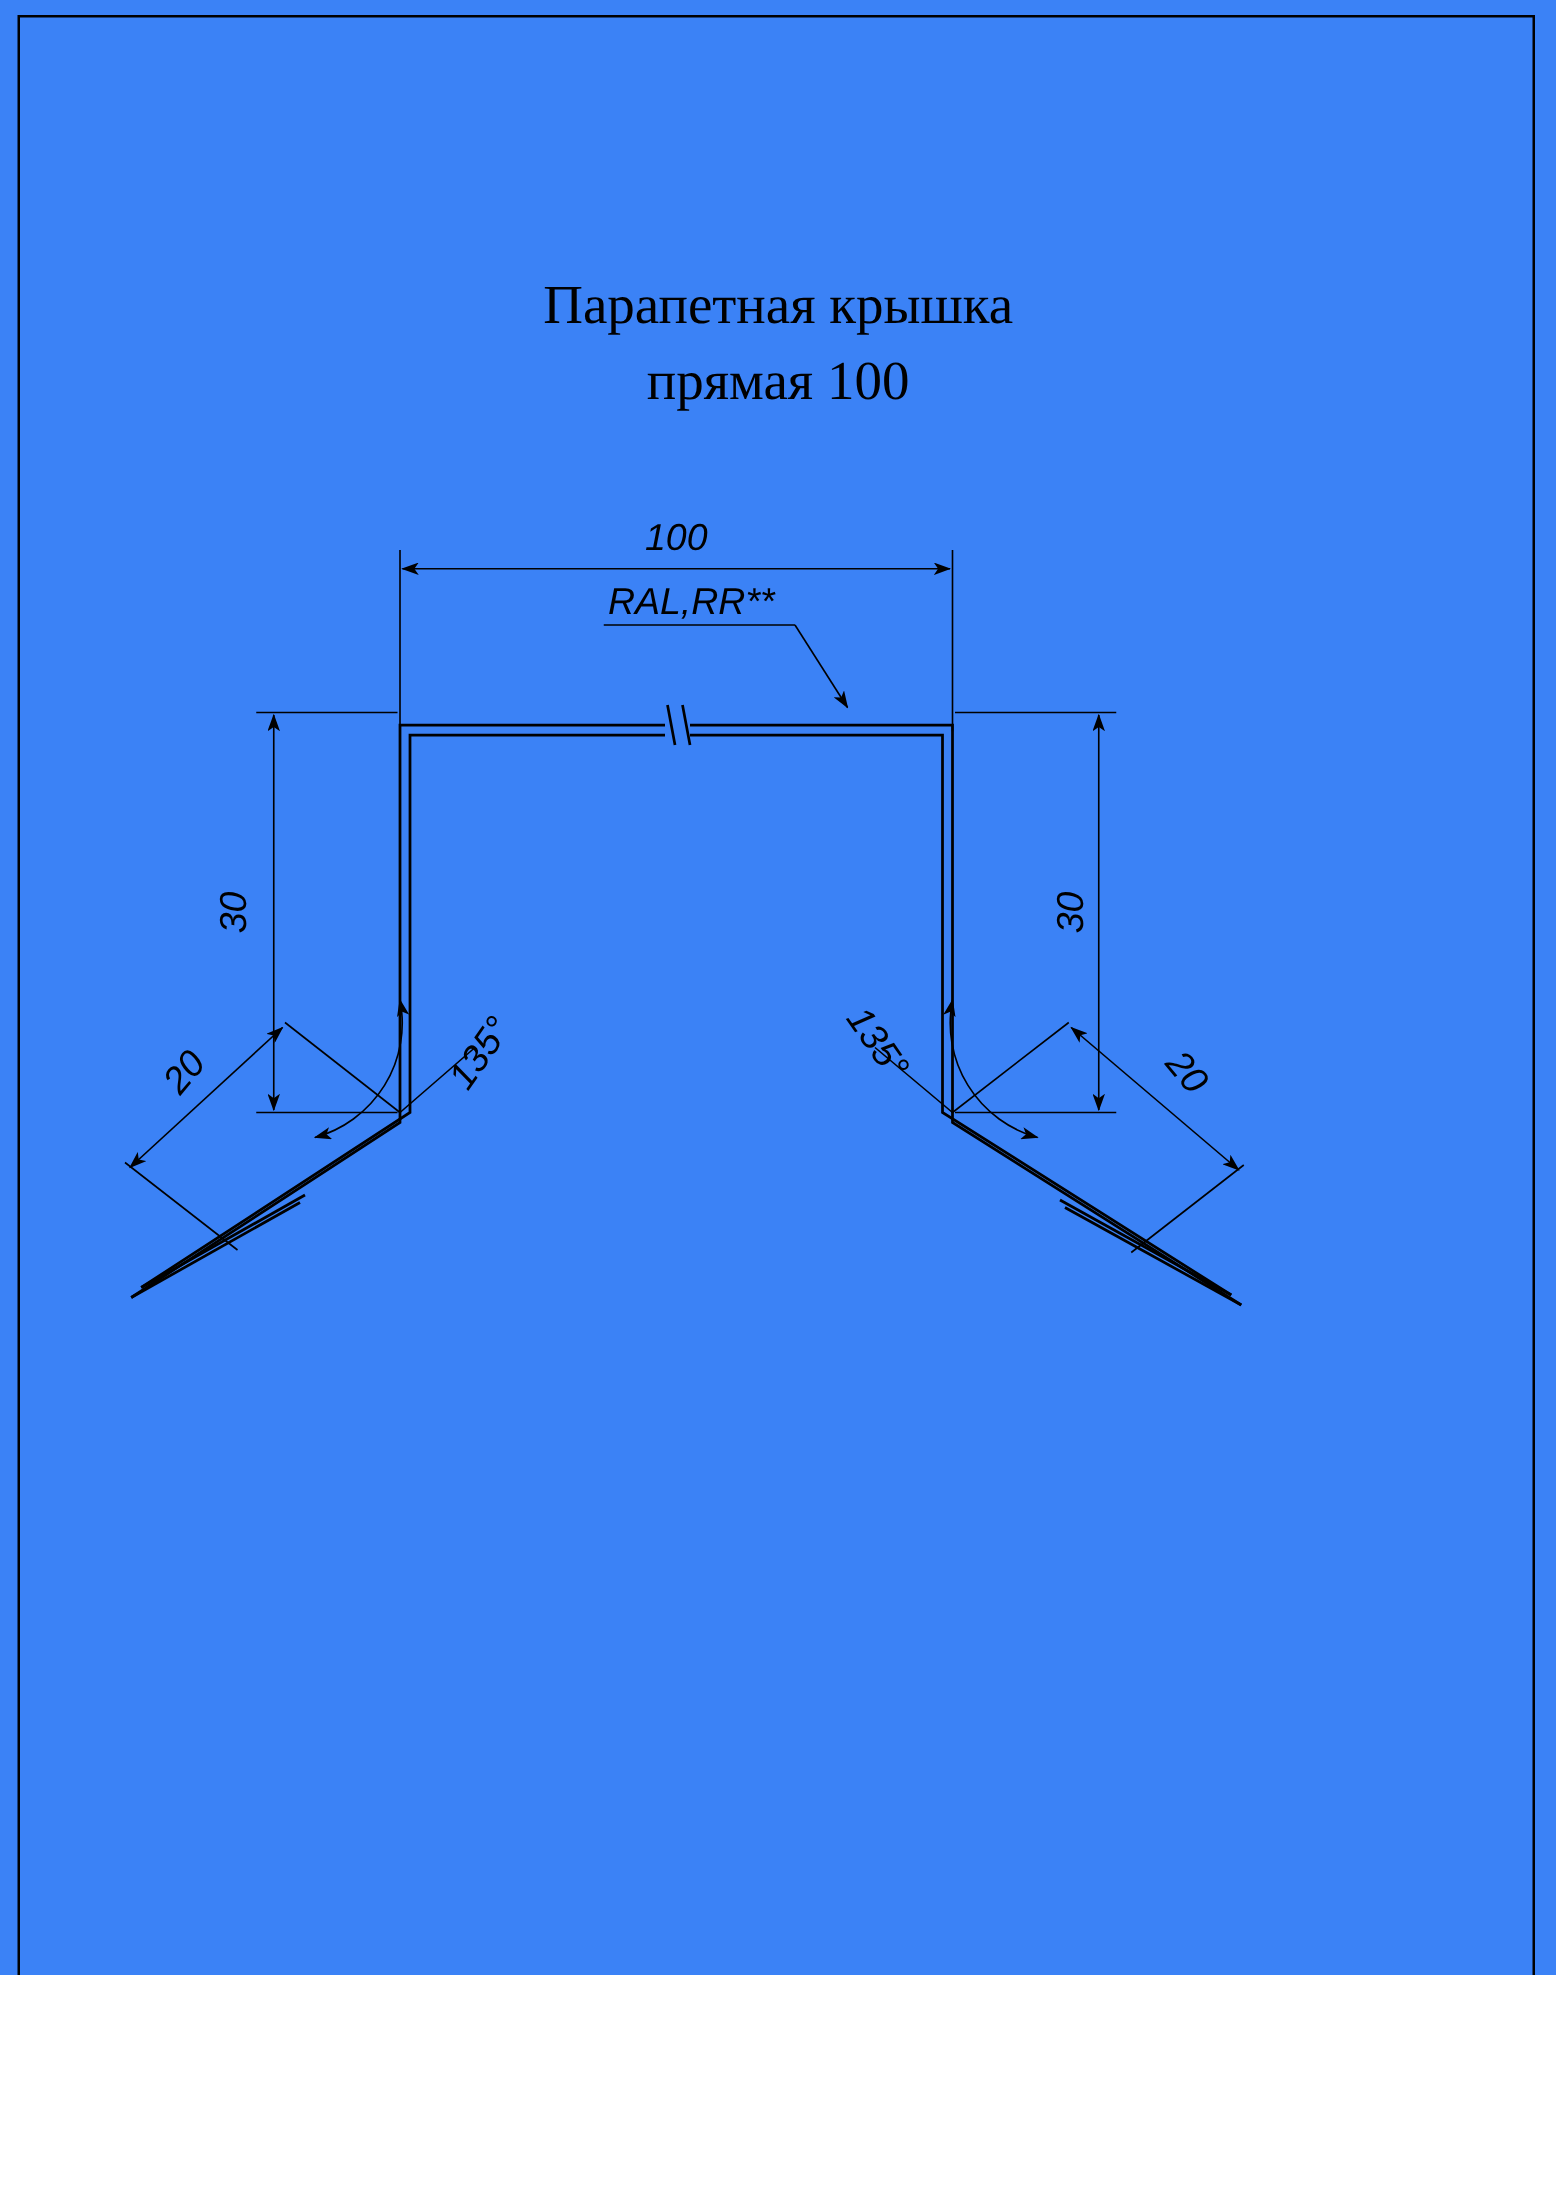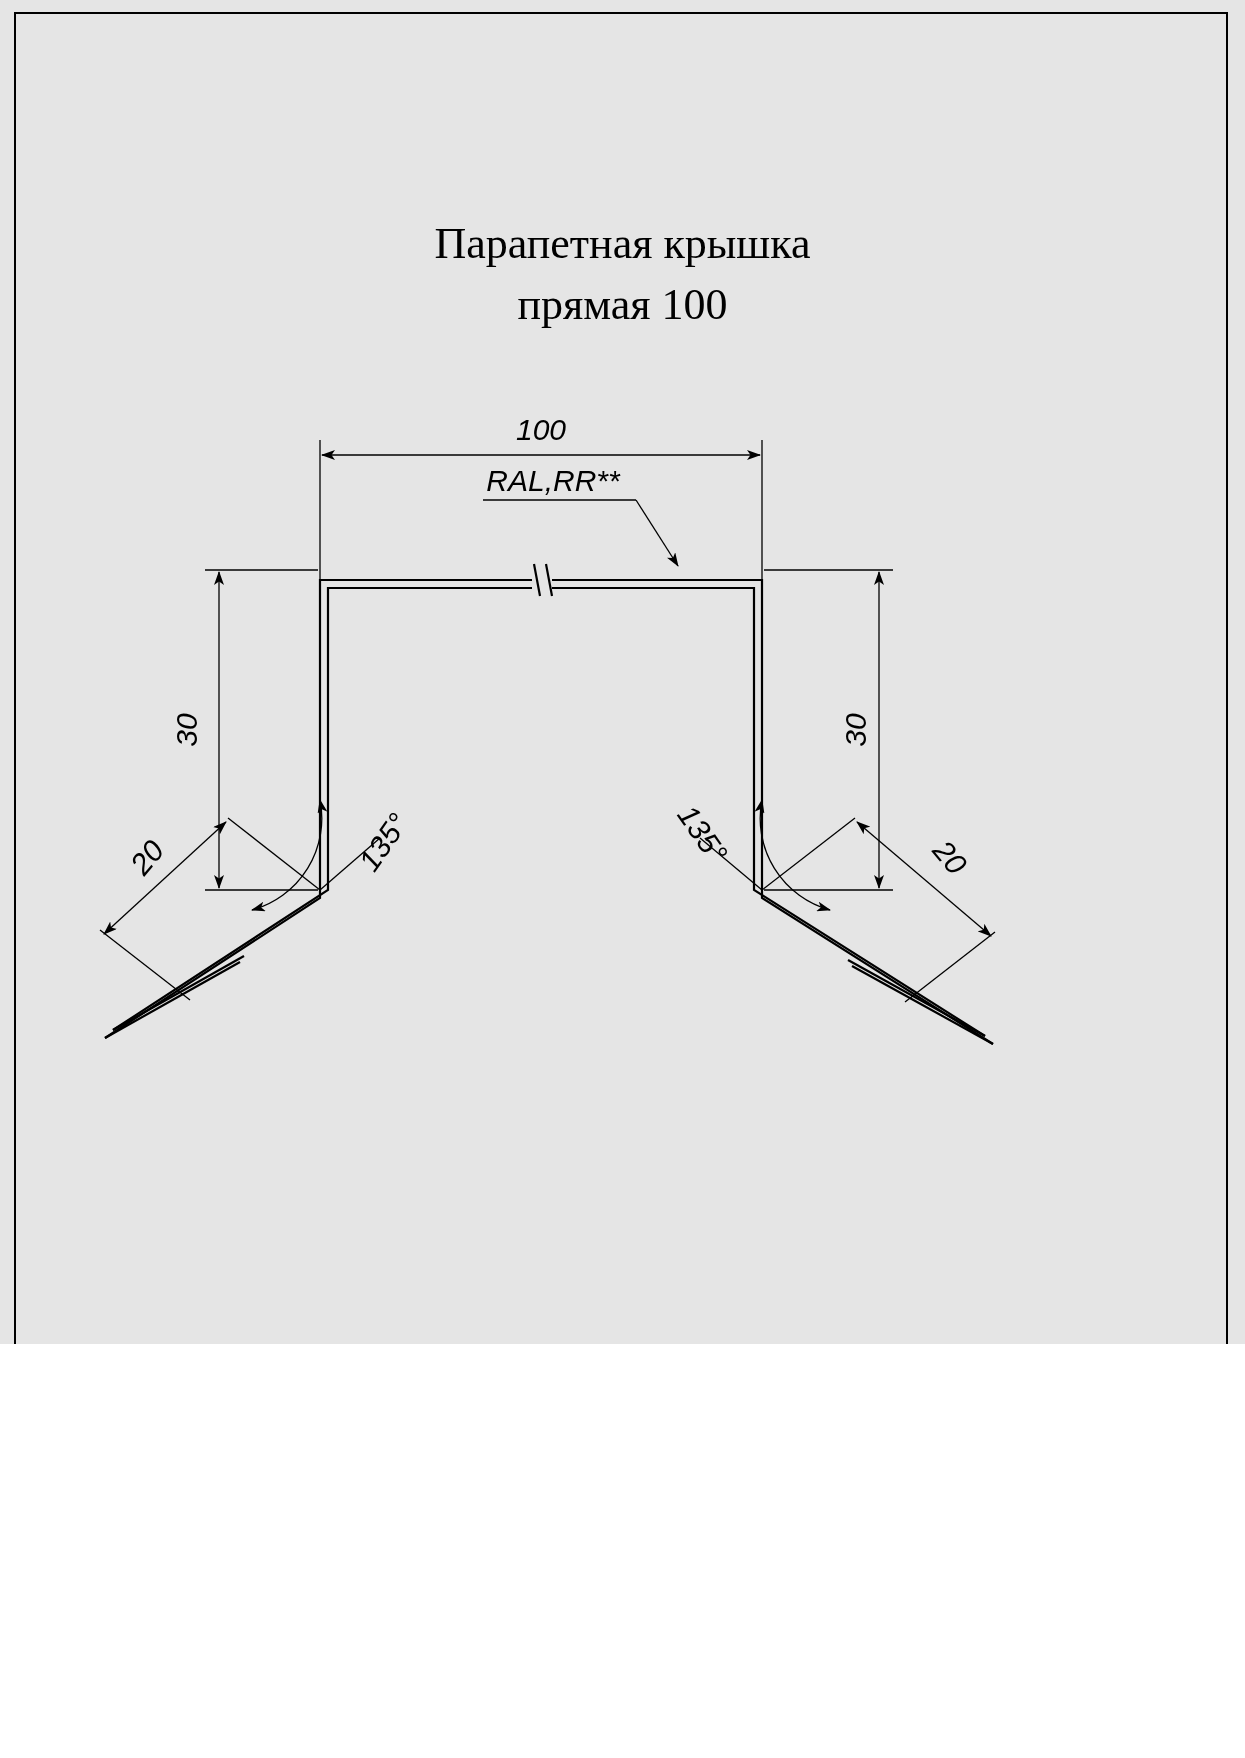--- a/index.html
+++ b/index.html
@@ -6,22 +6,22 @@
     margin: 0;
     padding: 0;
     background: #ffffff;
   }
   body {
     font-family: "Liberation Serif", serif;
   }
   #page {
     position: relative;
     width: 1245px;
-    height: 1344px;
-    background: #e5e5e5;
+    height: 1580px;
+    background: #3b82f6;
     overflow: hidden;
   }
   #border {
     position: absolute;
     left: 14px;
     top: 12px;
     width: 1214px;
     height: 1732px;
     border: 2px solid #000000;
     box-sizing: border-box;

